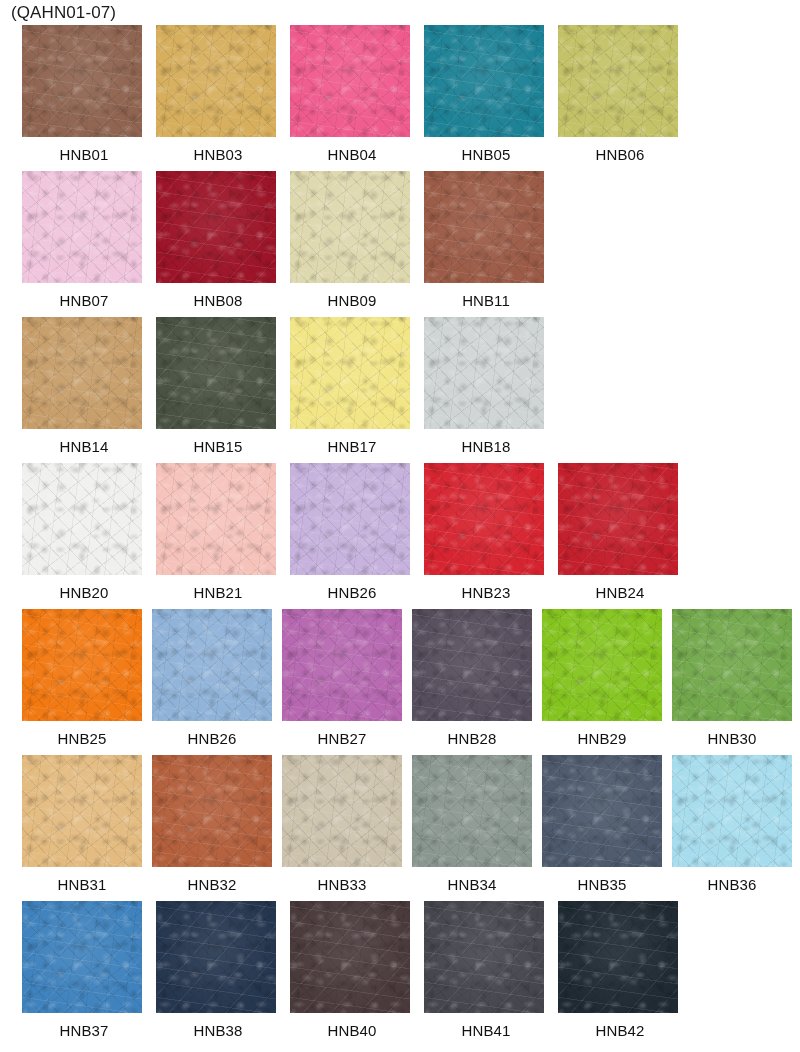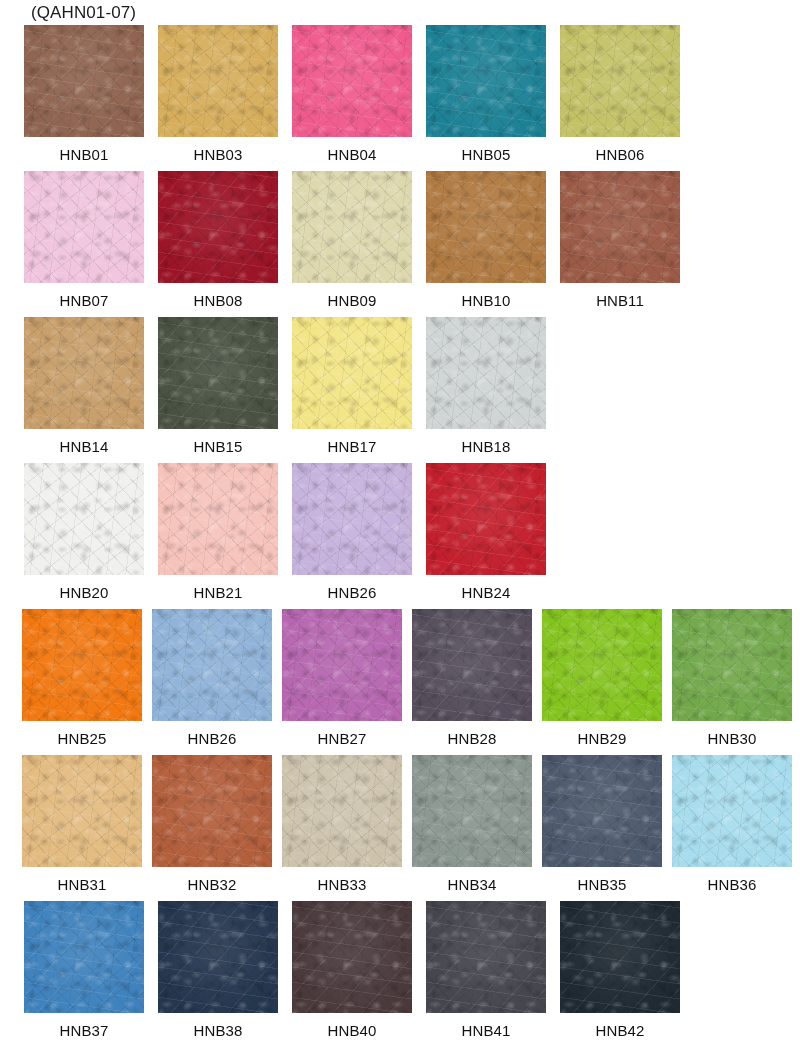--- a/index.html
+++ b/index.html
@@ -9,21 +9,21 @@
   }
   body {
     width: 800px;
     height: 1052px;
     font-family: "Liberation Sans", sans-serif;
     overflow: hidden;
     position: relative;
   }
   #header-code {
     position: absolute;
-    left: 31px;
+    left: 11px;
     top: 3px;
     font-size: 17px;
     color: #1a1a1a;
     letter-spacing: 0.1px;
     white-space: nowrap;
   }
   #swatch-grid {
     position: absolute;
     left: 0;
     top: 25px;
@@ -33,21 +33,20 @@
     display: flex;
     height: 146px;
     padding-left: 22px;
     box-sizing: border-box;
   }
   .swatch-cell {
     width: 124px;
     margin-right: 10px;
     display: flex;
     flex-direction: column;
-    align-items: center;
   }
   .swatch-chip {
     width: 120px;
     height: 112px;
     position: relative;
     overflow: hidden;
     background-repeat: repeat;
   }
   
   .swatch-chip::before {
@@ -132,24 +131,20 @@
       </div>
       <div class="swatch-cell">
         <div class="swatch-chip" style="background-color: rgb(156, 20, 39);"></div>
         <div class="swatch-label">HNB08</div>
       </div>
       <div class="swatch-cell">
         <div class="swatch-chip" style="background-color: rgb(222, 216, 174);"></div>
         <div class="swatch-label">HNB09</div>
       </div>
       <div class="swatch-cell">
-        <div class="swatch-chip" style="background-color: rgb(176, 122, 66);"></div>
-        <div class="swatch-label">HNB10</div>
-      </div>
-      <div class="swatch-cell">
         <div class="swatch-chip" style="background-color: rgb(155, 91, 70);"></div>
         <div class="swatch-label">HNB11</div>
       </div>
     </div>
     <div class="swatch-row">
       <div class="swatch-cell">
         <div class="swatch-chip" style="background-color: rgb(199, 158, 106);"></div>
         <div class="swatch-label">HNB14</div>
       </div>
       <div class="swatch-cell">
@@ -170,20 +165,24 @@
         <div class="swatch-chip" style="background-color: rgb(240, 240, 239);"></div>
         <div class="swatch-label">HNB20</div>
       </div>
       <div class="swatch-cell">
         <div class="swatch-chip" style="background-color: rgb(246, 195, 187);"></div>
         <div class="swatch-label">HNB21</div>
       </div>
       <div class="swatch-cell">
         <div class="swatch-chip" style="background-color: rgb(198, 178, 221);"></div>
         <div class="swatch-label">HNB26</div>
+      </div>
+      <div class="swatch-cell">
+        <div class="swatch-chip" style="background-color: rgb(214, 36, 48);"></div>
+        <div class="swatch-label">HNB23</div>
       </div>
       <div class="swatch-cell">
         <div class="swatch-chip" style="background-color: rgb(195, 31, 44);"></div>
         <div class="swatch-label">HNB24</div>
       </div>
     </div>
     <div class="swatch-row">
       <div class="swatch-cell">
         <div class="swatch-chip" style="background-color: rgb(242, 120, 17);"></div>
         <div class="swatch-label">HNB25</div>

